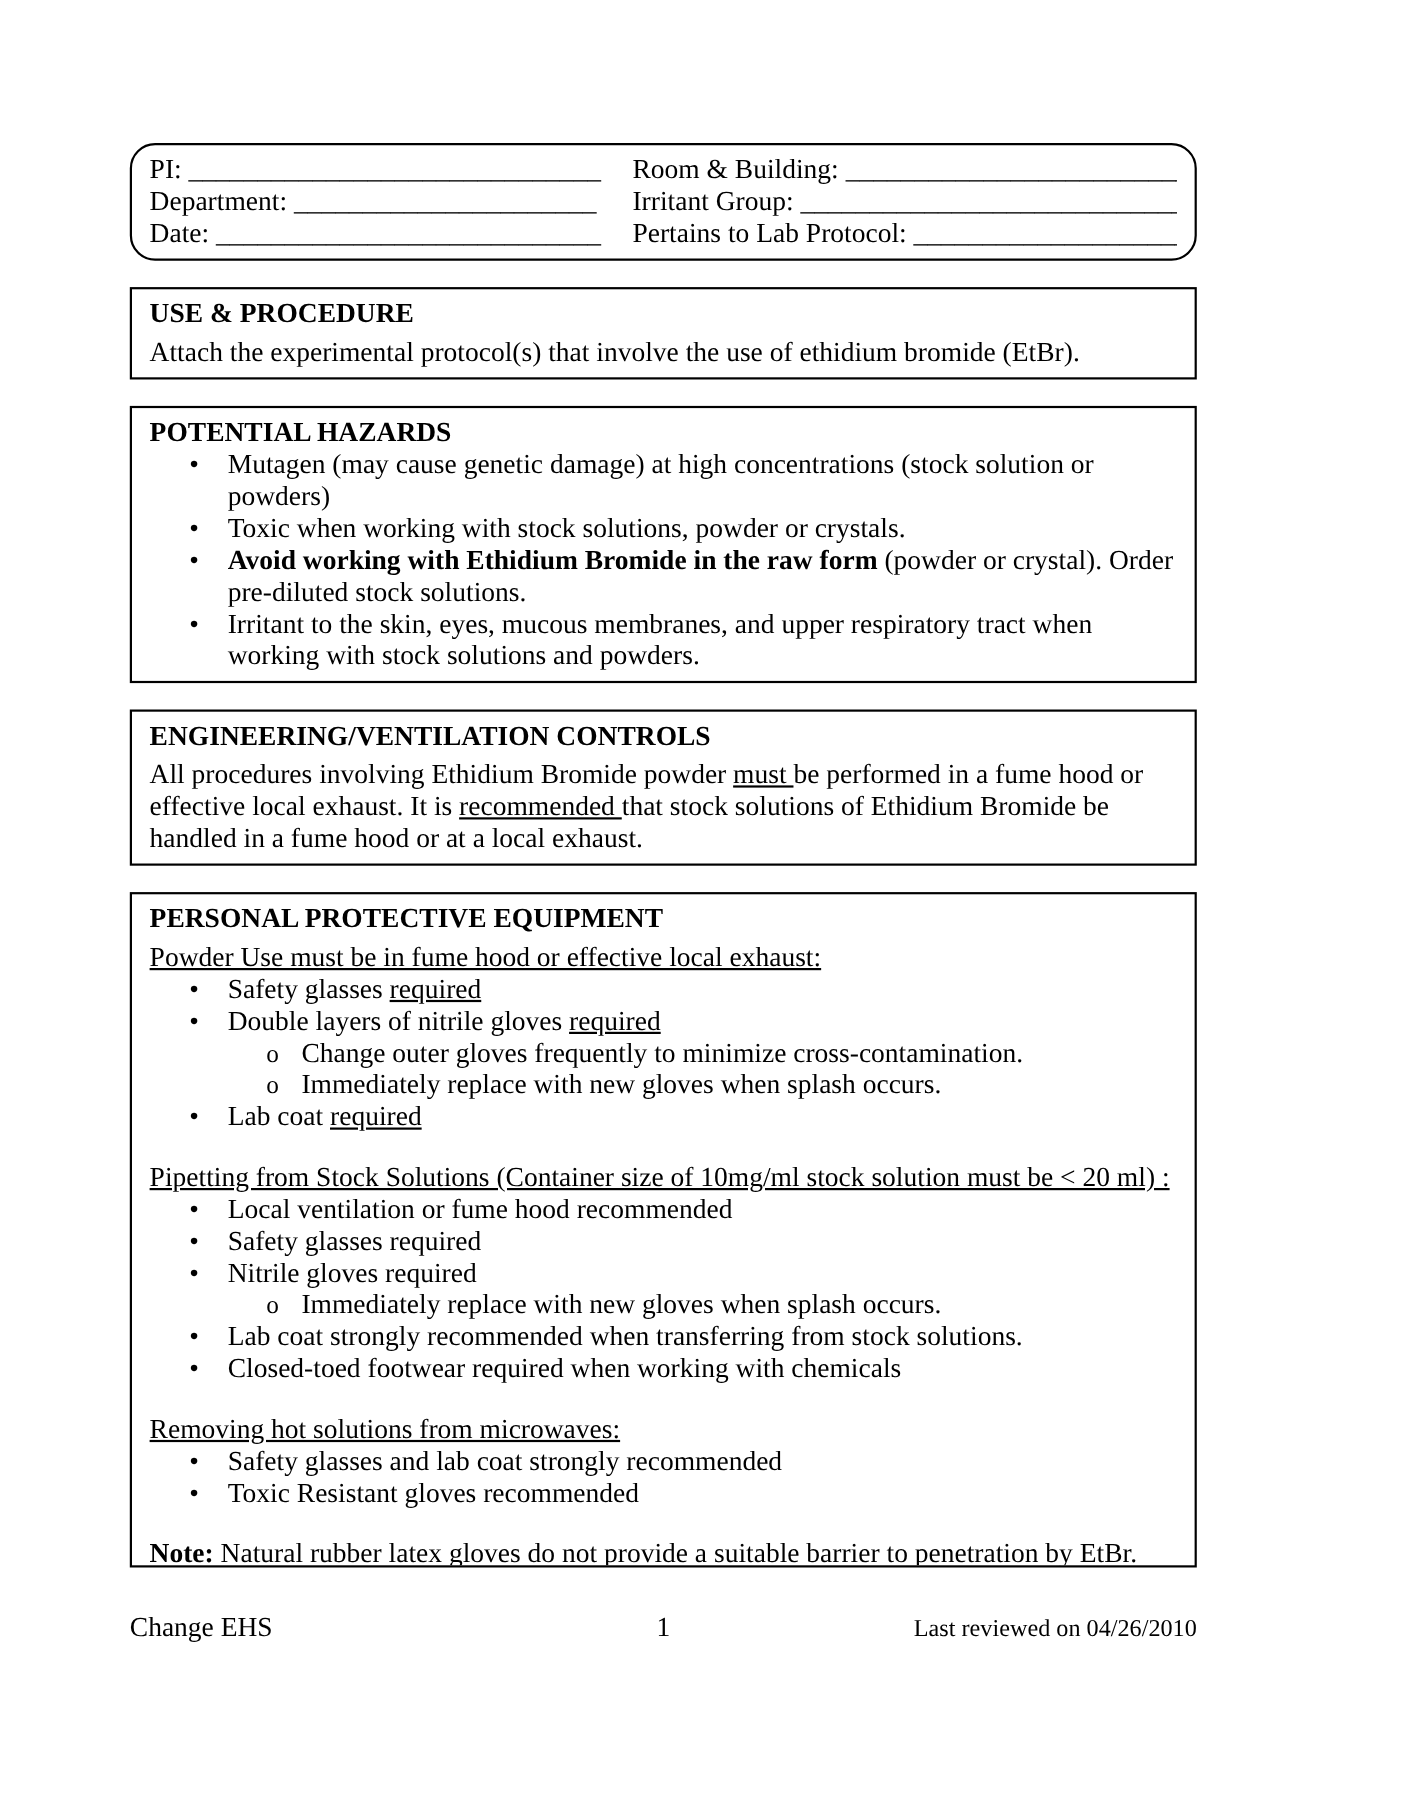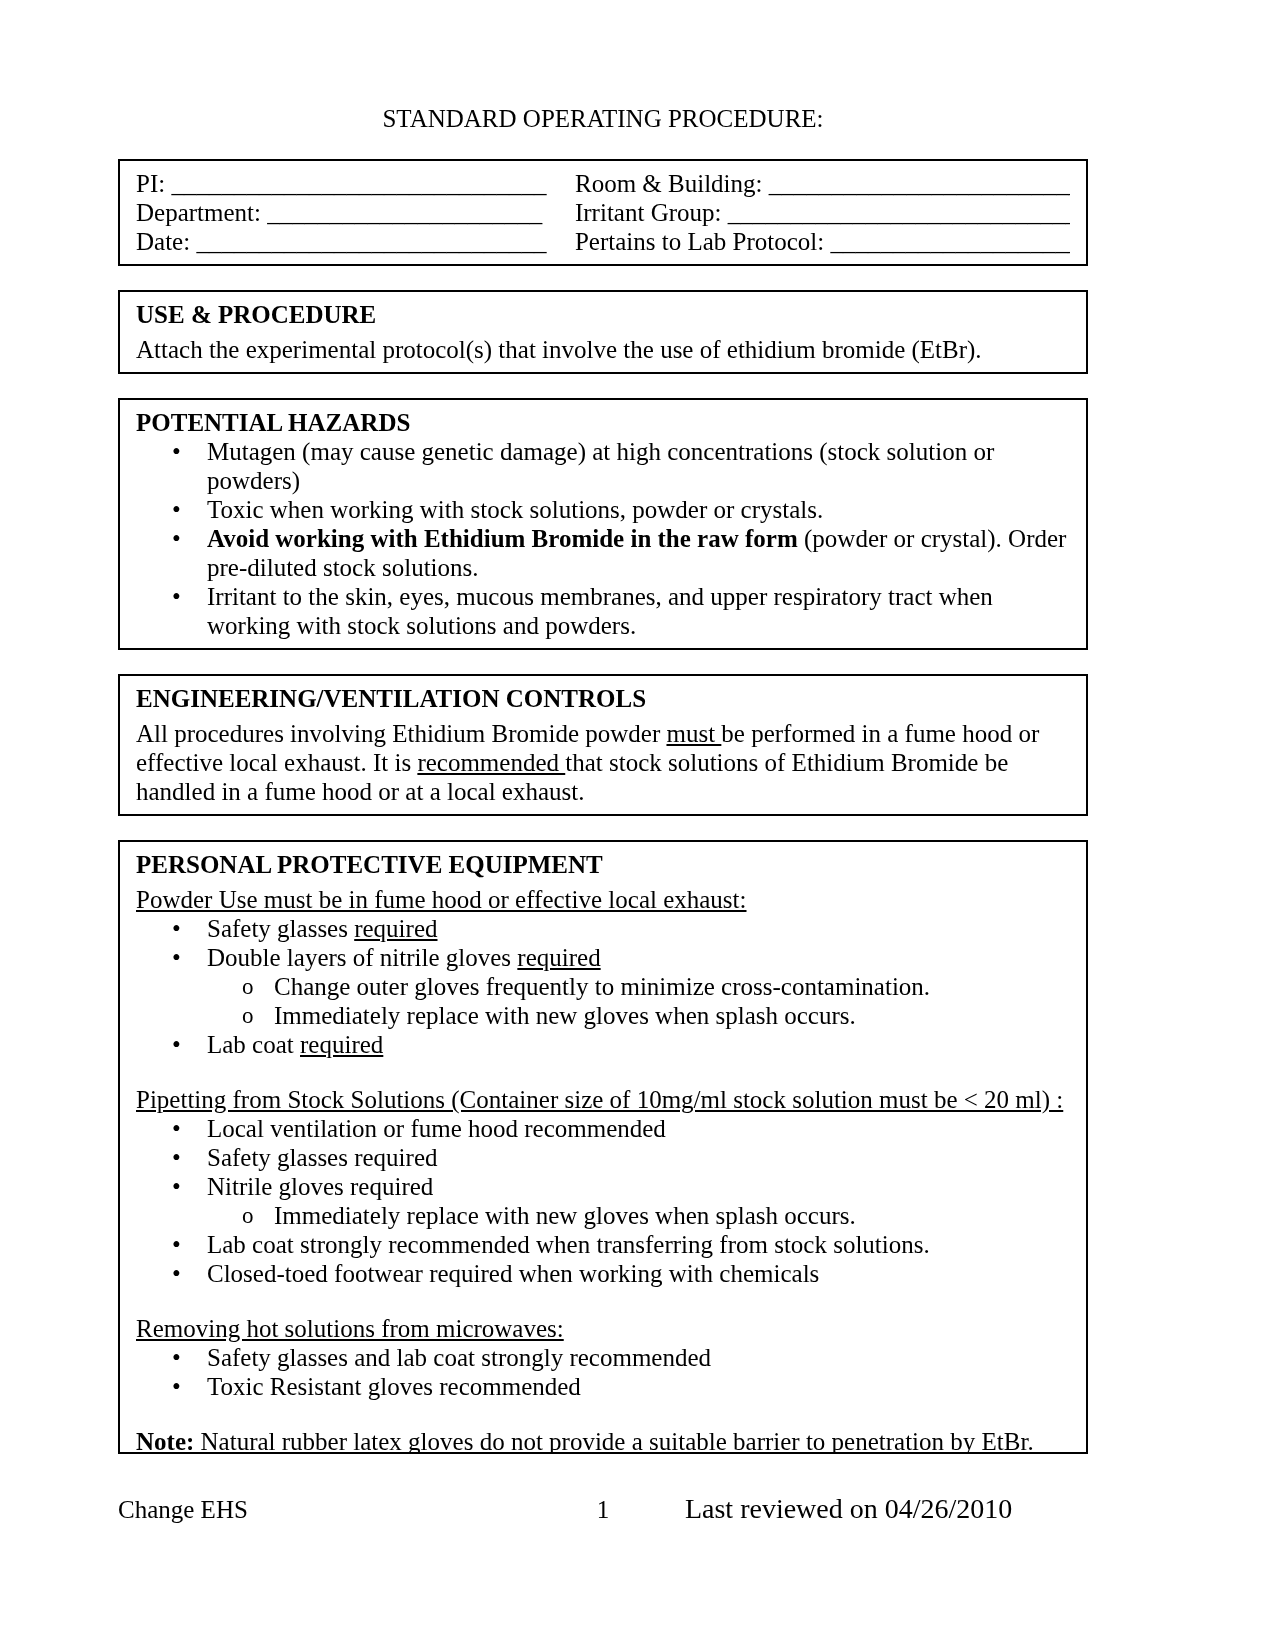--- a/index.html
+++ b/index.html
@@ -14,21 +14,21 @@
   .doc-title { text-align: center; margin-bottom: 26px; }
   .doc-title .line2 { font-weight: bold; }
 
   .box {
     box-sizing: border-box;
     border: 2px solid #000;
     padding: 8px 16px;
     margin-top: 24px;
     width: 100%;
   }
-  .box.first { margin-top: 12px; }
+  .box.first { margin-top: 12px; border-radius: 23px; }
 
   .box-heading { font-weight: bold; }
   .box-body { margin-top: 6px; }
 
   
   .form-row { display: flex; }
   .form-cell { white-space: nowrap; overflow: hidden; }
   .form-cell.left  { width: 47%; }
   .form-cell.right { width: 53%; }
 
@@ -52,29 +52,28 @@
 
   .footer {
     display: grid;
     grid-template-columns: 1fr auto 1fr;
     align-items: baseline;
     margin-top: 40px;
     width: 100%;
   }
   .footer .f-left { text-align: left; }
   .footer .f-center { text-align: center; }
-  .footer .f-right { text-align: center; font-size: 28px; }
+  .footer .f-right { text-align: right; font-size: 22px; }
 </style>
 </head>
 <body>
 
 <div class="content">
 
   <header class="doc-title">
-    <div class="line1">STANDARD OPERATING PROCEDURE:</div>
   </header>
 
   <section class="box first">
     <div class="form-row">
       <div class="form-cell left">
         <span>PI:</span>
         <span>______________________________</span>
       </div>
       <div class="form-cell right">
         <span>Room &amp; Building:</span>

